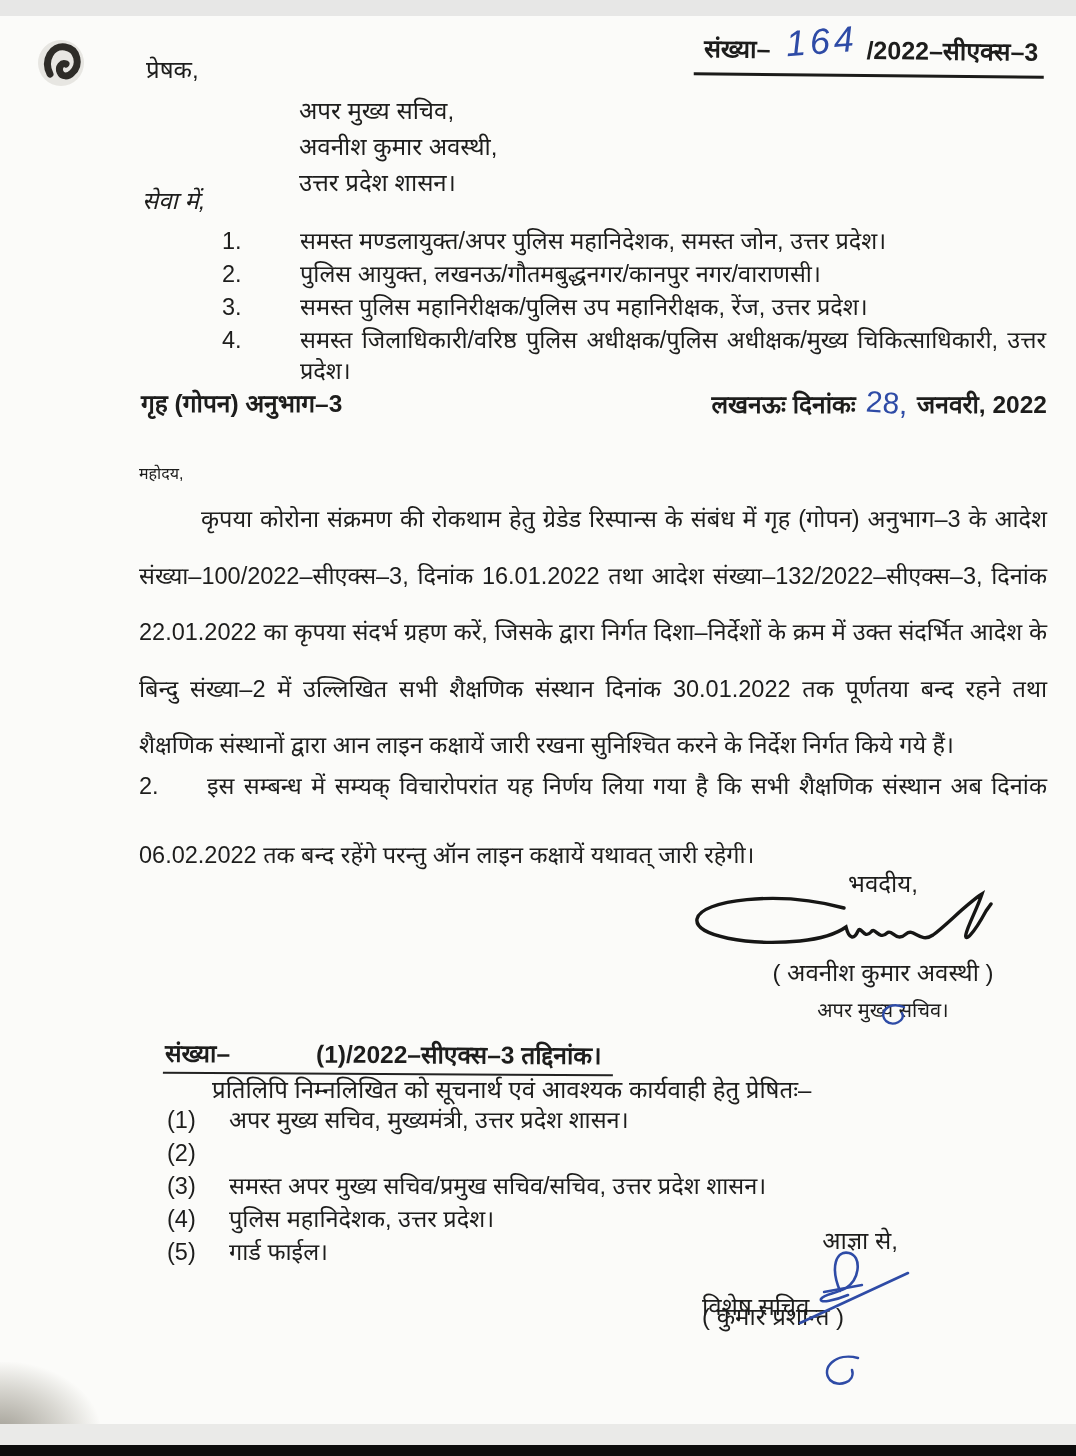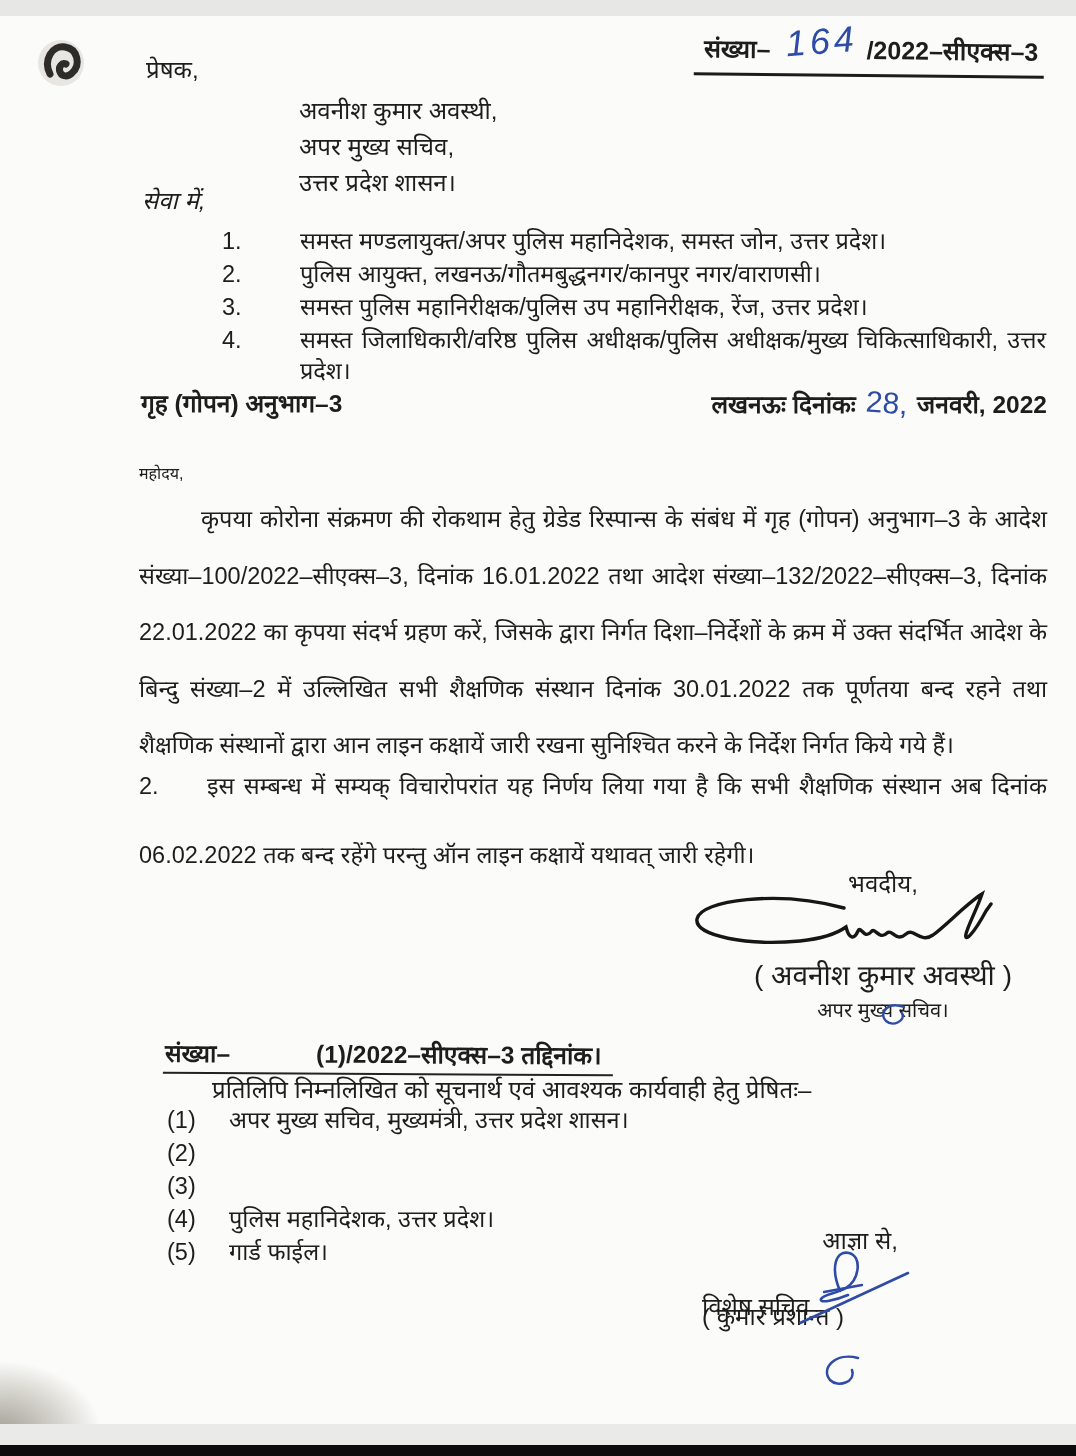--- a/index.html
+++ b/index.html
@@ -41,21 +41,21 @@
   .subject { position:absolute; left:139px; top:429px; width:915px; font-size:24px; }
   .salutation { position:absolute; left:139px; top:462px; font-size:16px; }
   .para1 { position:absolute; left:139px; top:491px; width:908px; font-size:23.5px;
     line-height:56.5px; text-align:justify; text-indent:62px; }
   .para2 { position:absolute; left:139px; top:752px; width:908px; font-size:23.5px;
     line-height:69px; text-align:justify; }
   .pnum { display:inline-block; width:68px; text-indent:0; }
 
   .closing   { position:absolute; left:733px; top:866px; width:300px; text-align:center; font-size:24px; }
   .sig1-svg  { position:absolute; left:686px; top:888px; width:342px; height:82px; }
-  .sig1-name { position:absolute; left:728px; top:955px; width:310px; text-align:center; font-size:28px; }
+  .sig1-name { position:absolute; left:728px; top:955px; width:310px; text-align:center; font-size:24px; }
   .sig1-title{ position:absolute; left:728px; top:988px; width:310px; text-align:center; font-size:20px;margin-top:8px; }
   .curl1     { position:absolute; left:876px; top:1001px; width:36px; height:30px; }
 
   .copy-ref { position:absolute; left:163px; top:1037px; font-weight:700; font-size:24.5px;
     border-bottom:2.5px solid #222; padding:0 12px 3px 2px; transform:rotate(0.3deg); white-space:nowrap; }
   .copy-gap { display:inline-block; width:86px; }
   .copy-intro { position:absolute; left:212px; top:1072px; font-size:24px; }
   .copy-list { position:absolute; left:167px; top:1105px; width:770px; font-size:23.5px; }
   .copy-row { display:flex; line-height:30px; margin-bottom:3px; }
   .copy-num { width:62px; flex:none; }
@@ -79,22 +79,22 @@
       <path d="M16 38 C9 24 18 9 31 11 C44 13 47 29 38 37 C34 41 28 41 26 36 C24 31 28 26 32 28" fill="none" stroke="#2e2c28" stroke-width="7" stroke-linecap="round"></path>
     </svg>
   </div>
 
   <div class="hdr">
     <span>संख्या–</span><span class="hand-blue hand-ref">164</span><span>/2022–सीएक्स–3</span>
   </div>
 
   <div class="from-label">प्रेषक,</div>
   <div class="from-lines">
+    <div>अपर मुख्य सचिव,</div>
     <div>अवनीश कुमार अवस्थी,</div>
-    <div>अपर मुख्य सचिव,</div>
     <div>उत्तर प्रदेश शासन।</div>
   </div>
 
   <div class="to-label">सेवा में,</div>
   <div class="to-list">
     <div class="to-row">
       <span class="to-num">1.</span>
       <span class="to-text">समस्त मण्डलायुक्त/अपर पुलिस महानिदेशक, समस्त जोन, उत्तर प्रदेश।</span>
     </div>
     <div class="to-row">
@@ -154,20 +154,21 @@
   <div class="copy-list">
     <div class="copy-row">
       <span class="copy-num">(1)</span>
       <span>अपर मुख्य सचिव, मुख्यमंत्री, उत्तर प्रदेश शासन।</span>
     </div>
     <div class="copy-row">
       <span class="copy-num">(2)</span>
     </div>
     <div class="copy-row">
       <span class="copy-num">(3)</span>
+      <span>समस्त अपर मुख्य सचिव/प्रमुख सचिव/सचिव, उत्तर प्रदेश शासन।</span>
     </div>
     <div class="copy-row">
       <span class="copy-num">(4)</span>
       <span>पुलिस महानिदेशक, उत्तर प्रदेश।</span>
     </div>
     <div class="copy-row">
       <span class="copy-num">(5)</span>
       <span>गार्ड फाईल।</span>
     </div>
   </div>

